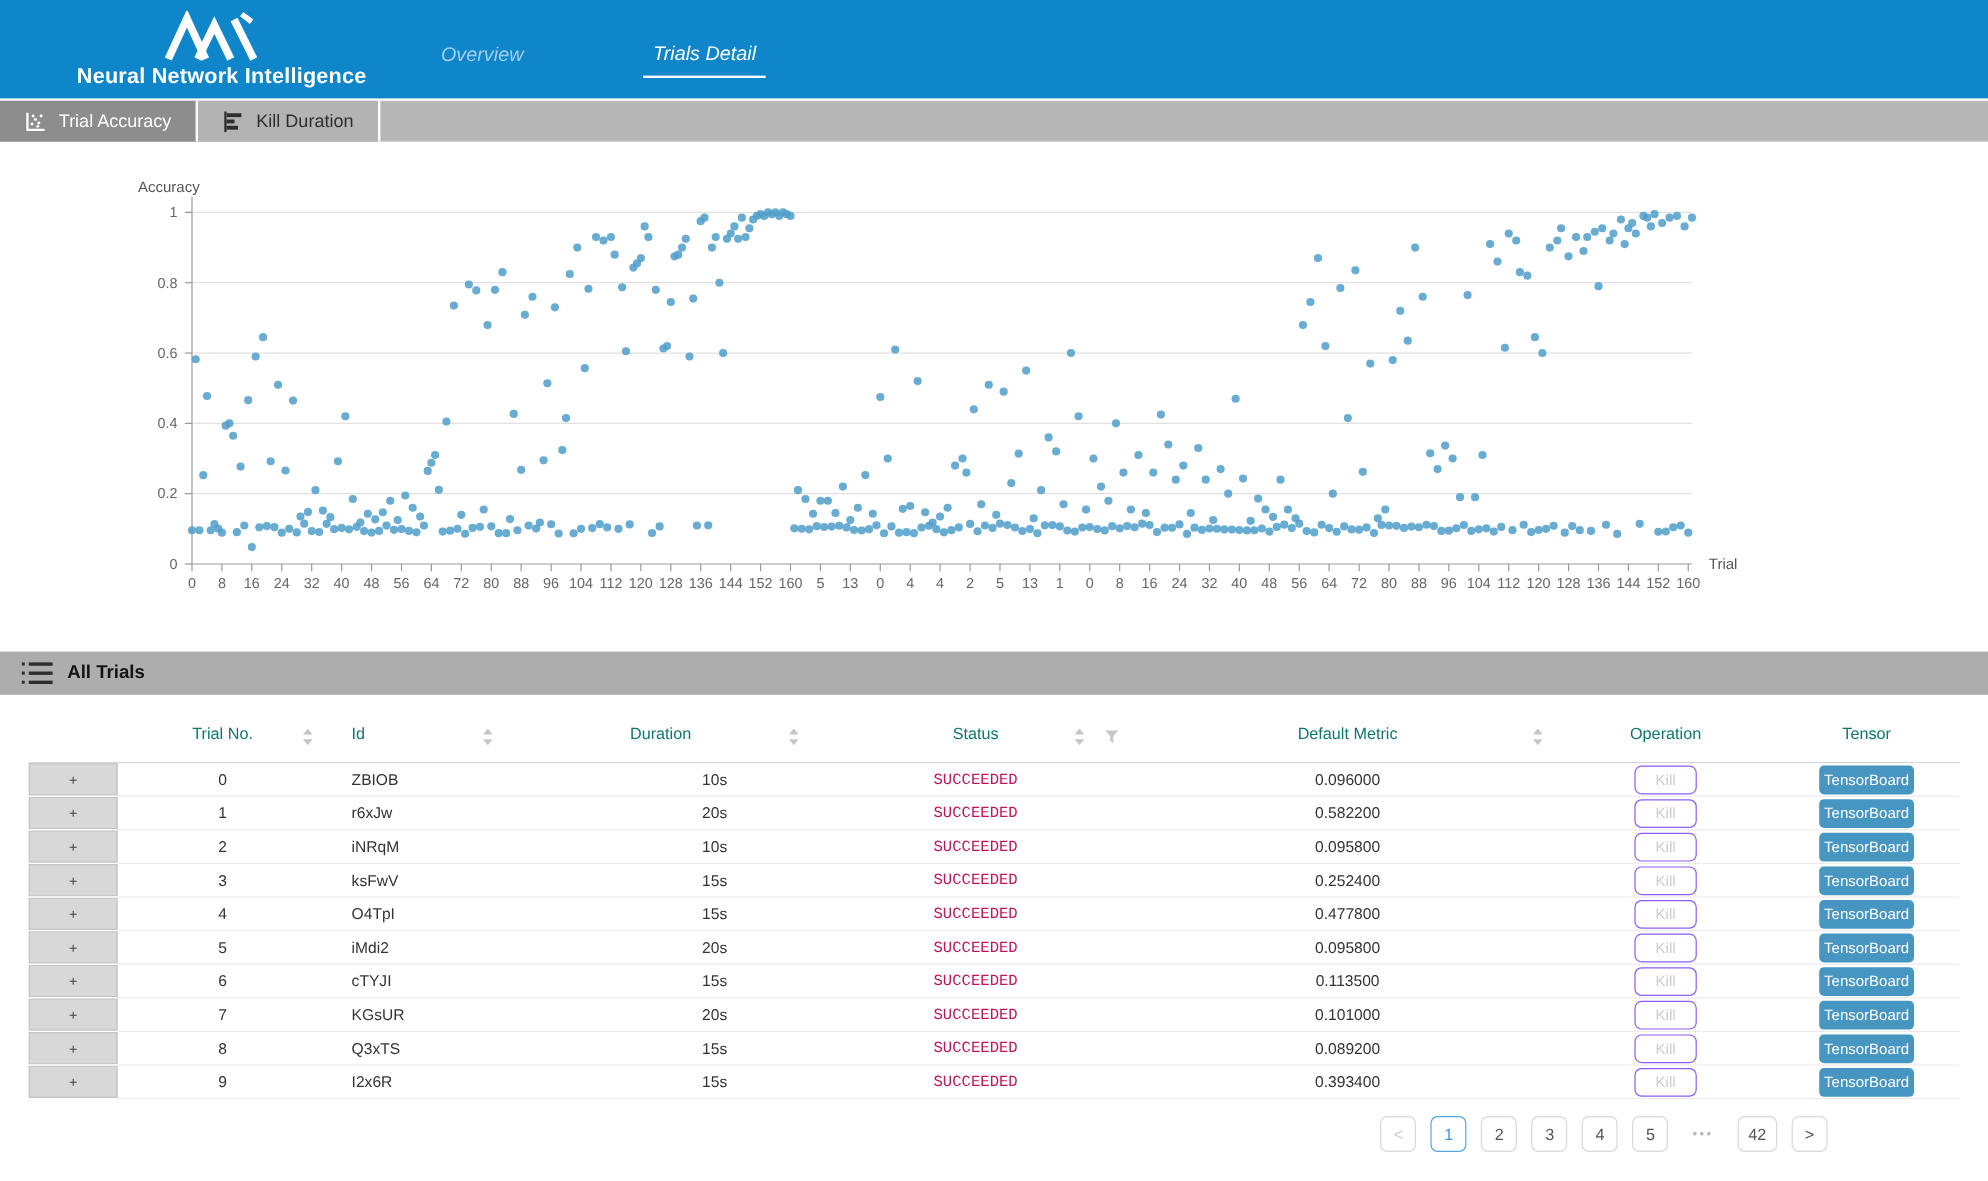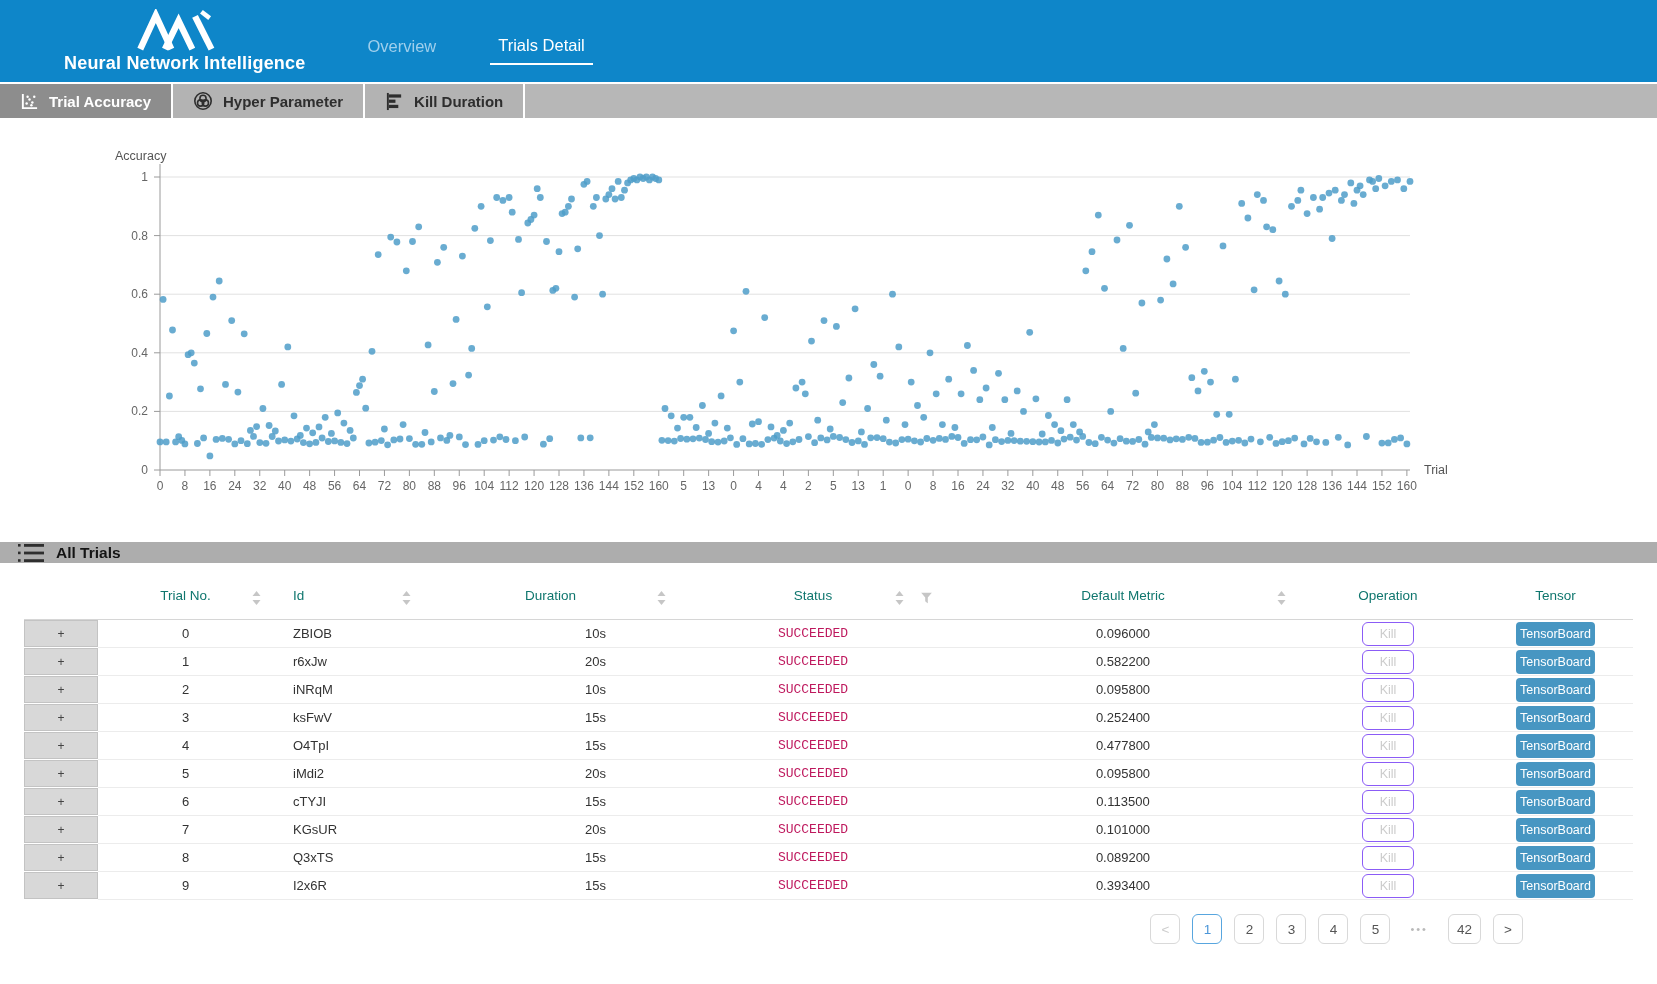--- a/index.html
+++ b/index.html
@@ -5,36 +5,36 @@
   * { box-sizing: border-box; }
   html,body { margin:0; padding:0; }
   body {
     width:1657px; height:984px; background:#fff; overflow:hidden;
     font-family:"Liberation Sans", sans-serif; position:relative;
   }
   
   .navbar { height:82px; background:#0e86c9; display:flex; align-items:center; }
   .brand { margin-left:64px; display:flex; flex-direction:column; align-items:center; }
   .brand-sub { color:#fff; font-size:18px; font-weight:bold; margin-top:2px; letter-spacing:.2px; }
-  .nav-tabs { margin-left:54px; display:flex; gap:46px; align-items:center; height:100%; padding-top:14px; }
+  .nav-tabs { margin-left:54px; display:flex; gap:92px; align-items:center; height:100%; padding-top:14px;font-style:italic; }
   .nav-tab { color:#9fcfec; font-size:16.5px; padding:4px 8px 8px 8px; cursor:pointer; }
   .nav-tab.active { color:#fff; border-bottom:2px solid #fff; }
   
   .subtabs { margin-top:2px; height:34px; background:#b7b7b7; display:flex; }
   .subtab { display:flex; align-items:center; gap:10px; padding:0 20px; background:#b3b3b3;
-            color:#2e2e2e; font-size:15px; font-weight:bold; cursor:pointer; border-right:2px solid #fff; }
+            color:#2e2e2e; font-size:15px; font-weight:normal; cursor:pointer; border-right:2px solid #fff; }
   .subtab.active { background:#8d8d8d; color:#fff; }
   .subtab svg { flex:0 0 auto; }
   
   .chart-section { padding:30px 0 0 90px; }
   svg text { font-family:"Liberation Sans", sans-serif; }
   .tick { font-size:12px; fill:#666; }
   .axis-label { font-size:12.5px; fill:#555; }
   
-  .alltrials-bar { margin-top:38px; height:21px; background:#adadad; display:flex; align-items:center; }
+  .alltrials-bar { margin-top:38px; height:36px; background:#adadad; display:flex; align-items:center; }
   .alltrials-bar .list-icon { margin-left:18px; }
   .alltrials-title { margin-left:12px; font-size:15.5px; font-weight:bold; color:#141414; }
   
   table.trials { margin:14px 24px 0 24px; border-collapse:collapse; table-layout:fixed; width:1609px; font-size:13px; }
   thead th { color:#0f766e; font-weight:normal; font-size:13.5px; padding:11px 0 16px 0;
              border-bottom:1px solid #d6d6d6; position:relative; text-align:center; }
   th.th-id { text-align:left; padding-left:20px; }
   .sort-icon { position:absolute; right:12px; top:50%; transform:translateY(-50%); }
   .sort-icon.with-filter { right:44px; }
   .filter-icon { position:absolute; right:16px; top:50%; transform:translateY(-50%); }
@@ -84,29 +84,20 @@
       <g fill="currentColor">
         <circle cx="7" cy="12" r="1.3"></circle>
           <circle cx="10" cy="8" r="1.3"></circle>
           <circle cx="13" cy="11" r="1.3"></circle>
         <circle cx="15" cy="5" r="1.3"></circle>
           <circle cx="8" cy="5" r="1.3"></circle>
           <circle cx="12" cy="14" r="1.3"></circle>
       </g>
     </svg>
     <span>Trial Accuracy</span>
-  </div>
-  <div class="subtab">
-    <svg width="20" height="20" viewBox="0 0 20 20" fill="none" stroke="currentColor" stroke-width="1.6">
-      <circle cx="10" cy="10" r="8.2"></circle>
-      <circle cx="10" cy="7.4" r="3.1"></circle>
-      <circle cx="7.6" cy="12" r="3.1"></circle>
-      <circle cx="12.4" cy="12" r="3.1"></circle>
-    </svg>
-    <span>Hyper Parameter</span>
   </div>
   <div class="subtab">
     <svg width="19" height="19" viewBox="0 0 20 20">
       <path d="M3 1 V19" stroke="currentColor" stroke-width="2"></path>
       <g fill="currentColor">
         <rect x="4" y="2.5" width="13" height="3.4"></rect>
         <rect x="4" y="8" width="7" height="3.4"></rect>
         <rect x="4" y="13.5" width="10" height="3.4"></rect>
       </g>
     </svg>

